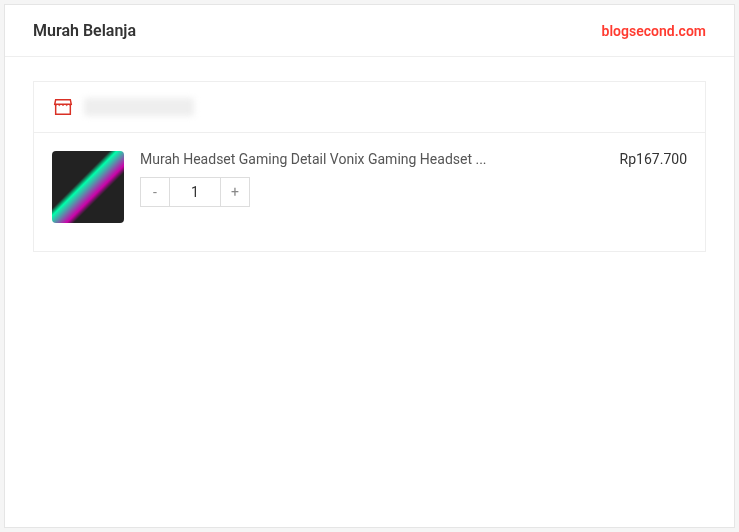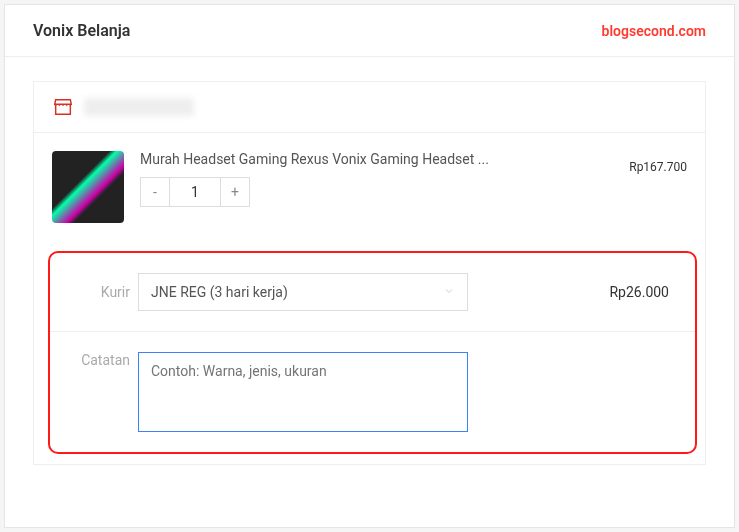--- a/index.html
+++ b/index.html
@@ -103,24 +103,23 @@
     border-left: none;
     border-right: none;
     display: flex;
     align-items: center;
     justify-content: center;
     font-size: 14px;
     color: #333;
   }
   .product-price {
     margin-left: auto;
-    font-size: 12px;
+    font-size: 14px;
     color: #333;
     white-space: nowrap;
-    margin-top: 9px;
   }
   .highlight-area {
     border: 2px solid #ff1a1a;
     border-radius: 10px;
     margin: 0 8px 10px 14px;
     padding: 0;
   }
   .ship-row, .note-row {
     display: flex;
     align-items: flex-start;
@@ -172,67 +171,46 @@
     font-family: inherit;
     outline: none;
   }
 </style>
 </head>
 <body>
 
 <div class="page">
 
   <div class="header">
-    <div class="header-title">Vonix Belanja</div>
+    <div class="header-title">Murah Belanja</div>
     <div class="watermark">blogsecond.com</div>
   </div>
 
   <div class="inner-card">
 
     <div class="shop-row">
       <span class="shop-icon">
         <svg viewBox="0 0 24 24" width="22" height="22" fill="none" stroke="#d93025" stroke-width="1.6">
           <path d="M3 9 L4 4 L20 4 L21 9 Z"></path>
           <path d="M4 9 L4 20 L20 20 L20 9"></path>
           <path d="M3 9 C3 11 5 11 5 9 M7 9 C7 11 9 11 9 9 M11 9 C11 11 13 11 13 9 M15 9 C15 11 17 11 17 9 M19 9 C19 11 21 11 21 9" stroke-width="1"></path>
         </svg>
       </span>
       <div class="shop-name-blur"></div>
     </div>
 
     <div class="product-row">
       <div class="product-thumb"></div>
       <div class="product-info">
-        <div class="product-title">Murah Headset Gaming Rexus Vonix Gaming Headset ...</div>
+        <div class="product-title">Murah Headset Gaming Detail Vonix Gaming Headset ...</div>
         <div class="qty-group">
           <div class="qty-btn">-</div>
           <div class="qty-val">1</div>
           <div class="qty-btn">+</div>
         </div>
       </div>
       <div class="product-price">Rp167.700</div>
     </div>
 
-    <div class="highlight-area">
-
-      <div class="ship-row">
-        <div class="row-label">Kurir</div>
-        <div class="select-box">
-          <span>JNE REG (3 hari kerja)</span>
-          <span class="chevron">
-            <svg width="12" height="12" viewBox="0 0 24 24">
-                <path d="M6 9l6 6 6-6" fill="none" stroke="#ccc" stroke-width="2"></path>
-              </svg>
-          </span>
-        </div>
-        <div class="ship-price">Rp26.000</div>
-      </div>
-
-      <div class="note-row">
-        <div class="row-label">Catatan</div>
-        <textarea class="note-box" placeholder="Contoh: Warna, jenis, ukuran" style=""></textarea>
-      </div>
-
-    </div>
 
   </div>
 
 </div>
 
 </body></html>

